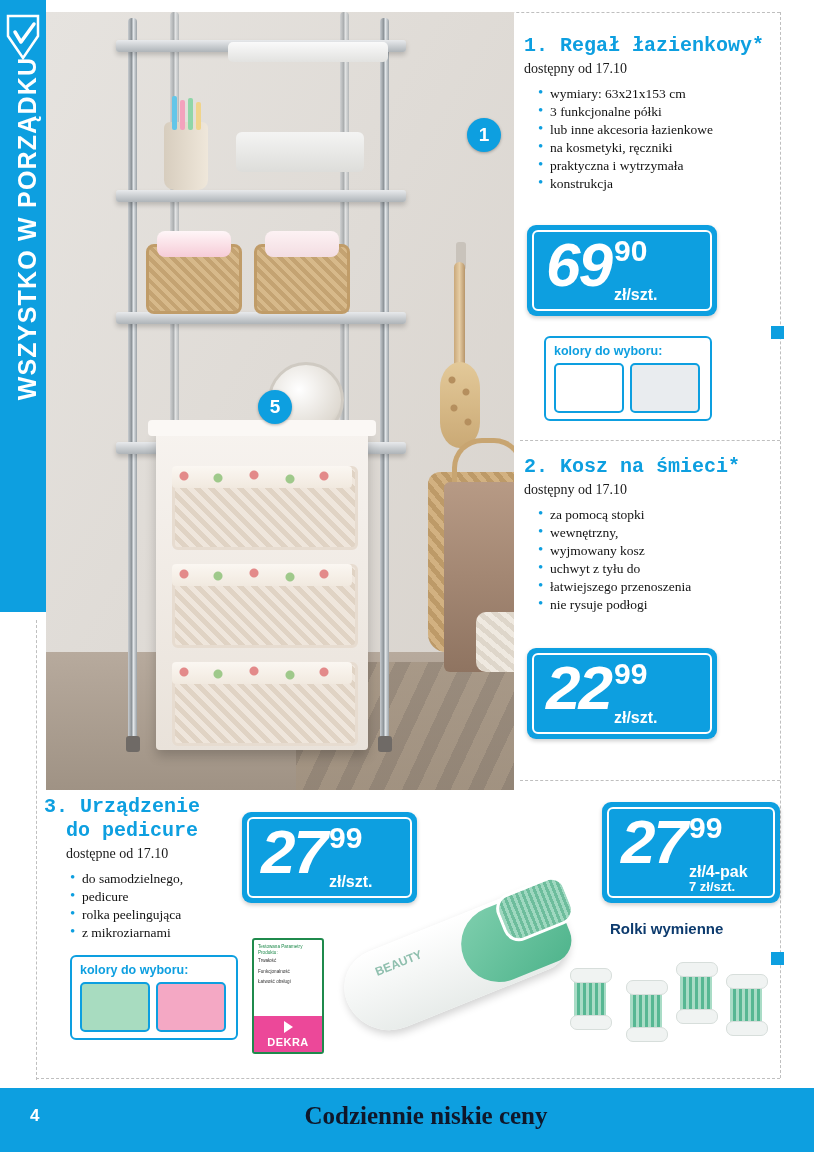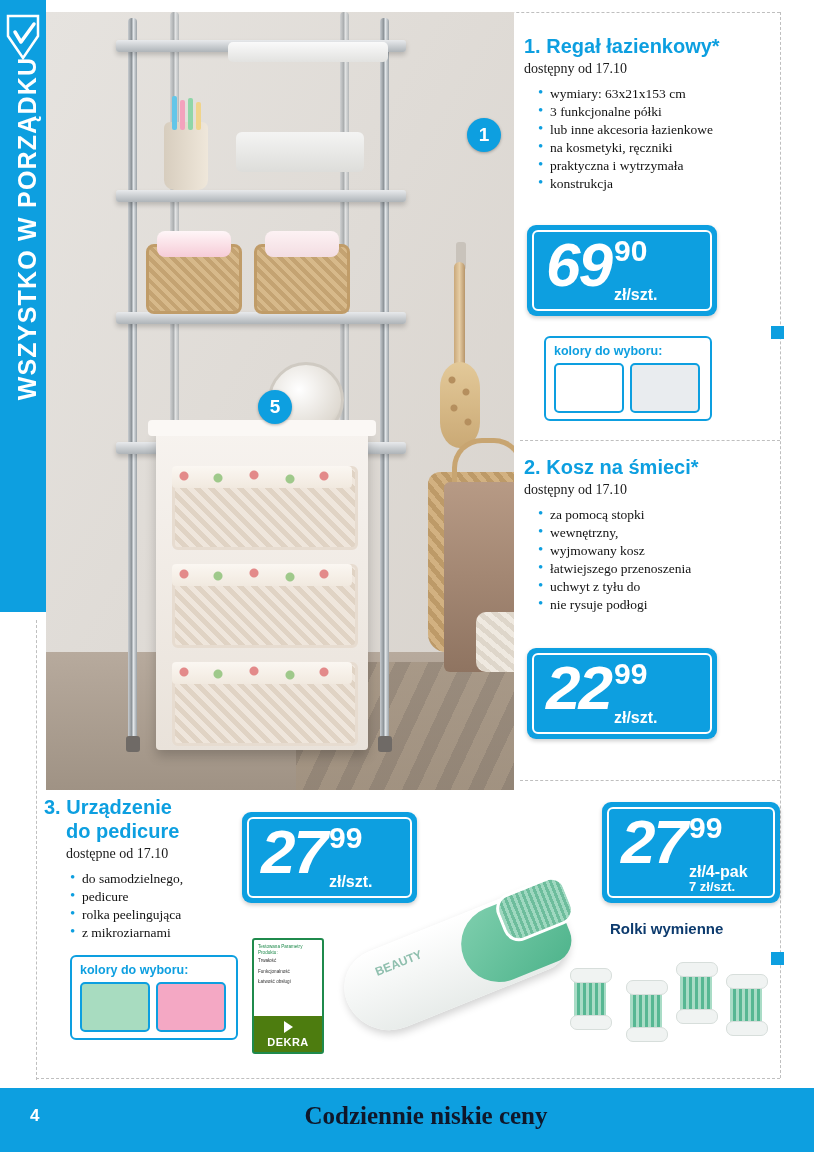--- a/index.html
+++ b/index.html
@@ -122,21 +122,21 @@
     background:#0d9fe0;color:#fff;font-family:"Liberation Sans",sans-serif;
     font-weight:bold;font-size:19px;display:flex;align-items:center;justify-content:center;
     box-shadow:0 1px 3px rgba(0,0,0,.3);
   }
   .badge-1{left:421px;top:106px;}
   .badge-5{left:212px;top:378px;}
 
   
   .rc{position:absolute;font-family:"Liberation Serif",serif;}
   .title{
-    color:#0d9fe0;font-family:Liberation Sans, sans-serif;font-weight:bold;
+    color:#0d9fe0;font-family:Liberation Mono, monospace;font-weight:bold;
     font-size:20px;line-height:24px;
   }
   .subtitle{font-size:14px;color:#1a1a1a;margin-top:3px;font-family:"Liberation Serif",serif;}
   ul.feat{margin:8px 0 0 0;padding:0 0 0 16px;list-style:none;font-size:13.5px;line-height:17px;color:#111;}
   ul.feat li{position:relative;padding-left:10px;margin-bottom:1px;}
   ul.feat li:before{content:"•";position:absolute;left:-2px;top:-1px;color:#0d9fe0;font-size:15px;}
 
   
   .price{
     position:absolute;background:#0d9fe0;color:#fff;border-radius:9px;
@@ -172,21 +172,21 @@
   .roll .tube{position:absolute;left:4px;top:8px;width:32px;height:46px;border-radius:5px;background:repeating-linear-gradient(90deg,#a9dcc6 0 3px,#57b793 3px 6px);}
   .roll .cap{position:absolute;left:0;top:0;width:40px;height:13px;border-radius:7px;background:#f0f3f2;border:1px solid #d7dedb;}
   .roll .cap2{position:absolute;left:0;bottom:0;width:40px;height:13px;border-radius:7px;background:#f0f3f2;border:1px solid #d7dedb;}
 
   .dekra{
     position:absolute;left:252px;top:938px;width:68px;height:112px;border:2px solid #1f8a4c;border-radius:3px;background:#fff;
     font-family:"Liberation Sans",sans-serif;
   }
   .dekra .tx{font-size:4.6px;color:#1f8a4c;padding:4px 4px 0 4px;line-height:6px;}
   .dekra .chk{font-size:4.6px;color:#333;padding:2px 4px;line-height:6.5px;}
-  .dekra .bar{position:absolute;left:0;bottom:0;width:100%;height:36px;background:#4d7c0f;color:#fff;display:flex;flex-direction:column;align-items:center;justify-content:center;}
+  .dekra .bar{position:absolute;left:0;bottom:0;width:100%;height:36px;background:#ec4899;color:#fff;display:flex;flex-direction:column;align-items:center;justify-content:center;}
   .dekra .bar .tri{width:0;height:0;border-left:9px solid #fff;border-top:6px solid transparent;border-bottom:6px solid transparent;margin-bottom:3px;}
   .dekra .bar span{font-weight:bold;font-size:11px;letter-spacing:.5px;}
 
   
   .footer{position:absolute;left:0;top:1088px;width:814px;height:64px;background:#0d9fe0;}
   .footer .pg{position:absolute;left:30px;top:18px;color:#fff;font-family:"Liberation Sans",sans-serif;font-weight:bold;font-size:17px;}
   .footer .slogan{position:absolute;left:0;top:14px;width:814px;text-align:center;color:#0f172a;font-family:"Liberation Serif",serif;font-weight:bold;font-size:25px;padding-left:19px;}
 </style>
 </head>
 <body>
@@ -313,22 +313,22 @@
   <div class="rc" style="left:524px;top:455px;width:270px;">
     <div class="title">
       <span>2.</span>
       <span>Kosz na śmieci*</span>
     </div>
     <div class="subtitle">dostępny od 17.10</div>
     <ul class="feat">
       <li style="list-style:none">za pomocą stopki</li>
       <li>wewnętrzny,</li>
       <li style="list-style:none">wyjmowany kosz</li>
+      <li>uchwyt z tyłu do</li>
       <li style="list-style:none">łatwiejszego przenoszenia</li>
-      <li>uchwyt z tyłu do</li>
       <li>nie rysuje podłogi</li>
     </ul>
   </div>
   <div class="price" style="left:527px;top:648px;width:190px;">
     <div class="inner">
       <div class="big">22</div>
       <div class="right">
         <div class="cents">99</div>
         <div class="unit">zł/szt.</div>
       </div>

